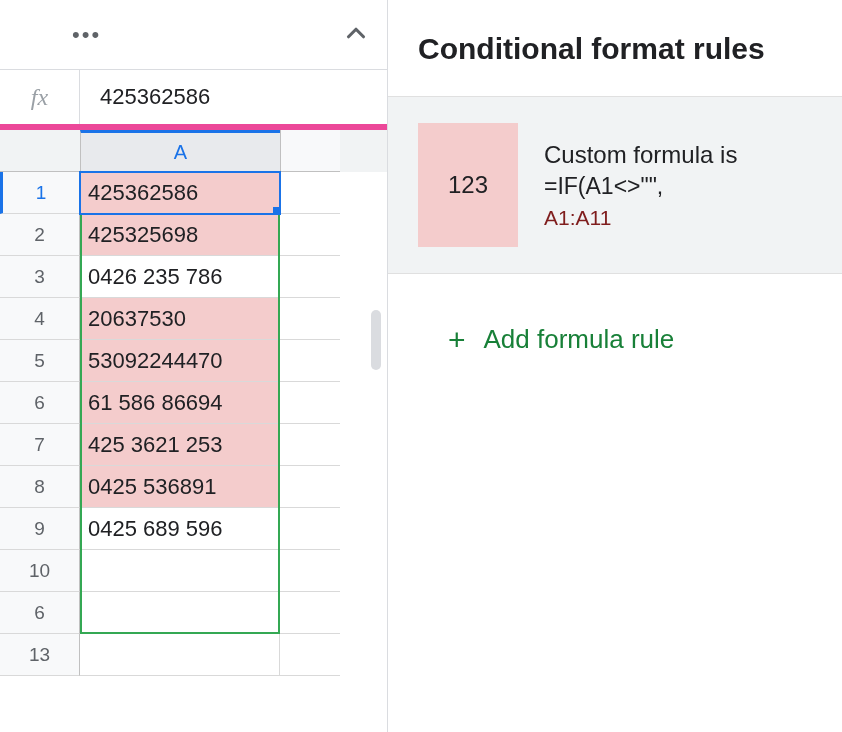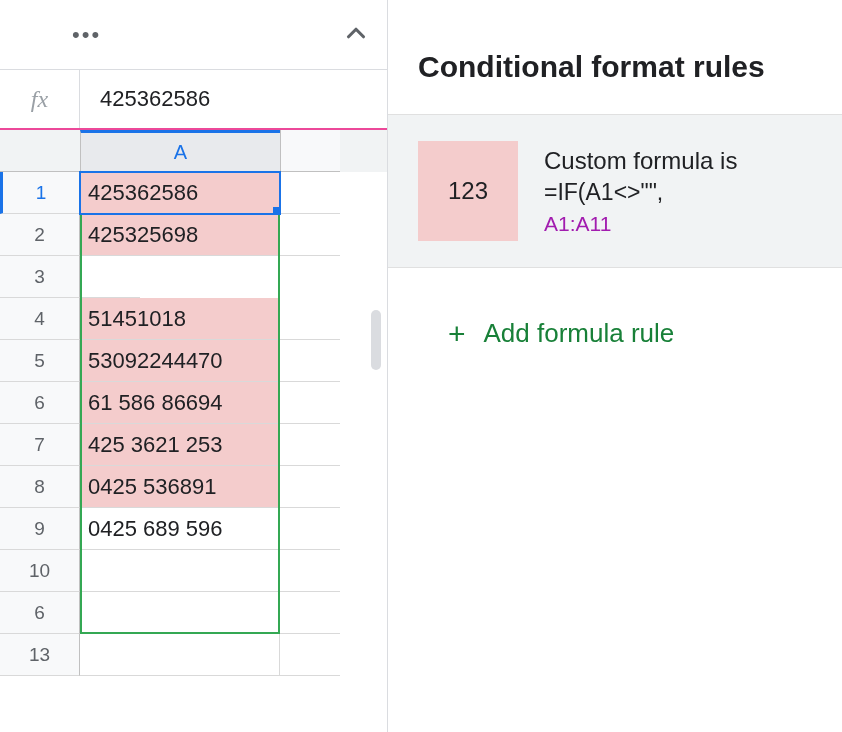--- a/index.html
+++ b/index.html
@@ -51,21 +51,21 @@
       cursor: pointer;
       color: #5f6368;
     }
     .toolbar-collapse svg { width: 30px; height: 30px; }
 
     
     .formula-bar {
       height: 60px;
       display: flex;
       align-items: center;
-      border-bottom: 2px solid #ec4899;
+      border-bottom: 6px solid #ec4899;
     }
     .fx-label {
       width: 80px;
       font-style: italic;
       font-family: "Times New Roman", serif;
       font-size: 24px;
       color: #9aa0a6;
       text-align: center;
       border-right: 1px solid #dadce0;
       height: 100%;
@@ -197,58 +197,58 @@
       position: absolute;
       left: 388px;
       top: 0;
       right: 0;
       bottom: 0;
       padding: 0;
     }
     .panel-title {
       font-size: 30px;
       font-weight: 600;
-      padding: 50px 30px 30px 30px;
+      padding: 32px 30px 30px 30px;
       color: #202124;
     }
 
     .rule-card {
       background: #f1f3f4;
       padding: 26px 30px;
       display: flex;
       align-items: center;
       gap: 26px;
       border-top: 1px solid #e0e0e0;
       border-bottom: 1px solid #e0e0e0;
       cursor: pointer;
     }
     .rule-preview {
       width: 100px;
-      height: 100px;
+      height: 124px;
       background: #f4cccc;
       display: flex;
       align-items: center;
       justify-content: center;
       font-size: 24px;
       color: #202124;
     }
     .rule-text { flex: 1; }
     .rule-line1 {
       font-size: 24px;
       color: #202124;
       margin-bottom: 4px;
     }
     .rule-line2 {
       font-size: 23px;
       color: #202124;
       margin-bottom: 6px;
     }
     .rule-range {
       font-size: 21px;
-      color: #a21caf;
+      color: #7f1d1d;
     }
 
     .add-rule {
       display: flex;
       align-items: center;
       gap: 18px;
       padding: 50px 60px;
       color: #188038;
       font-size: 26px;
       cursor: pointer;
@@ -293,25 +293,26 @@
           <div class="cell hl active">425362586<div class="fill-handle"></div></div>
           <div class="cell colB"></div>
         </div>
         <div class="row">
           <div class="row-head">2</div>
           <div class="cell hl">425325698</div>
           <div class="cell colB"></div>
         </div>
         <div class="row">
           <div class="row-head">3</div>
+          <div class="cell">0426 235 786</div>
           <div class="cell colB"></div>
         </div>
         <div class="row">
           <div class="row-head">4</div>
-          <div class="cell hl">51451018</div>
+          <div class="cell hl">20637530</div>
           <div class="cell colB"></div>
         </div>
         <div class="row">
           <div class="row-head">5</div>
           <div class="cell hl">53092244470</div>
           <div class="cell colB"></div>
         </div>
         <div class="row">
           <div class="row-head">6</div>
           <div class="cell hl">61 586 86694</div>

